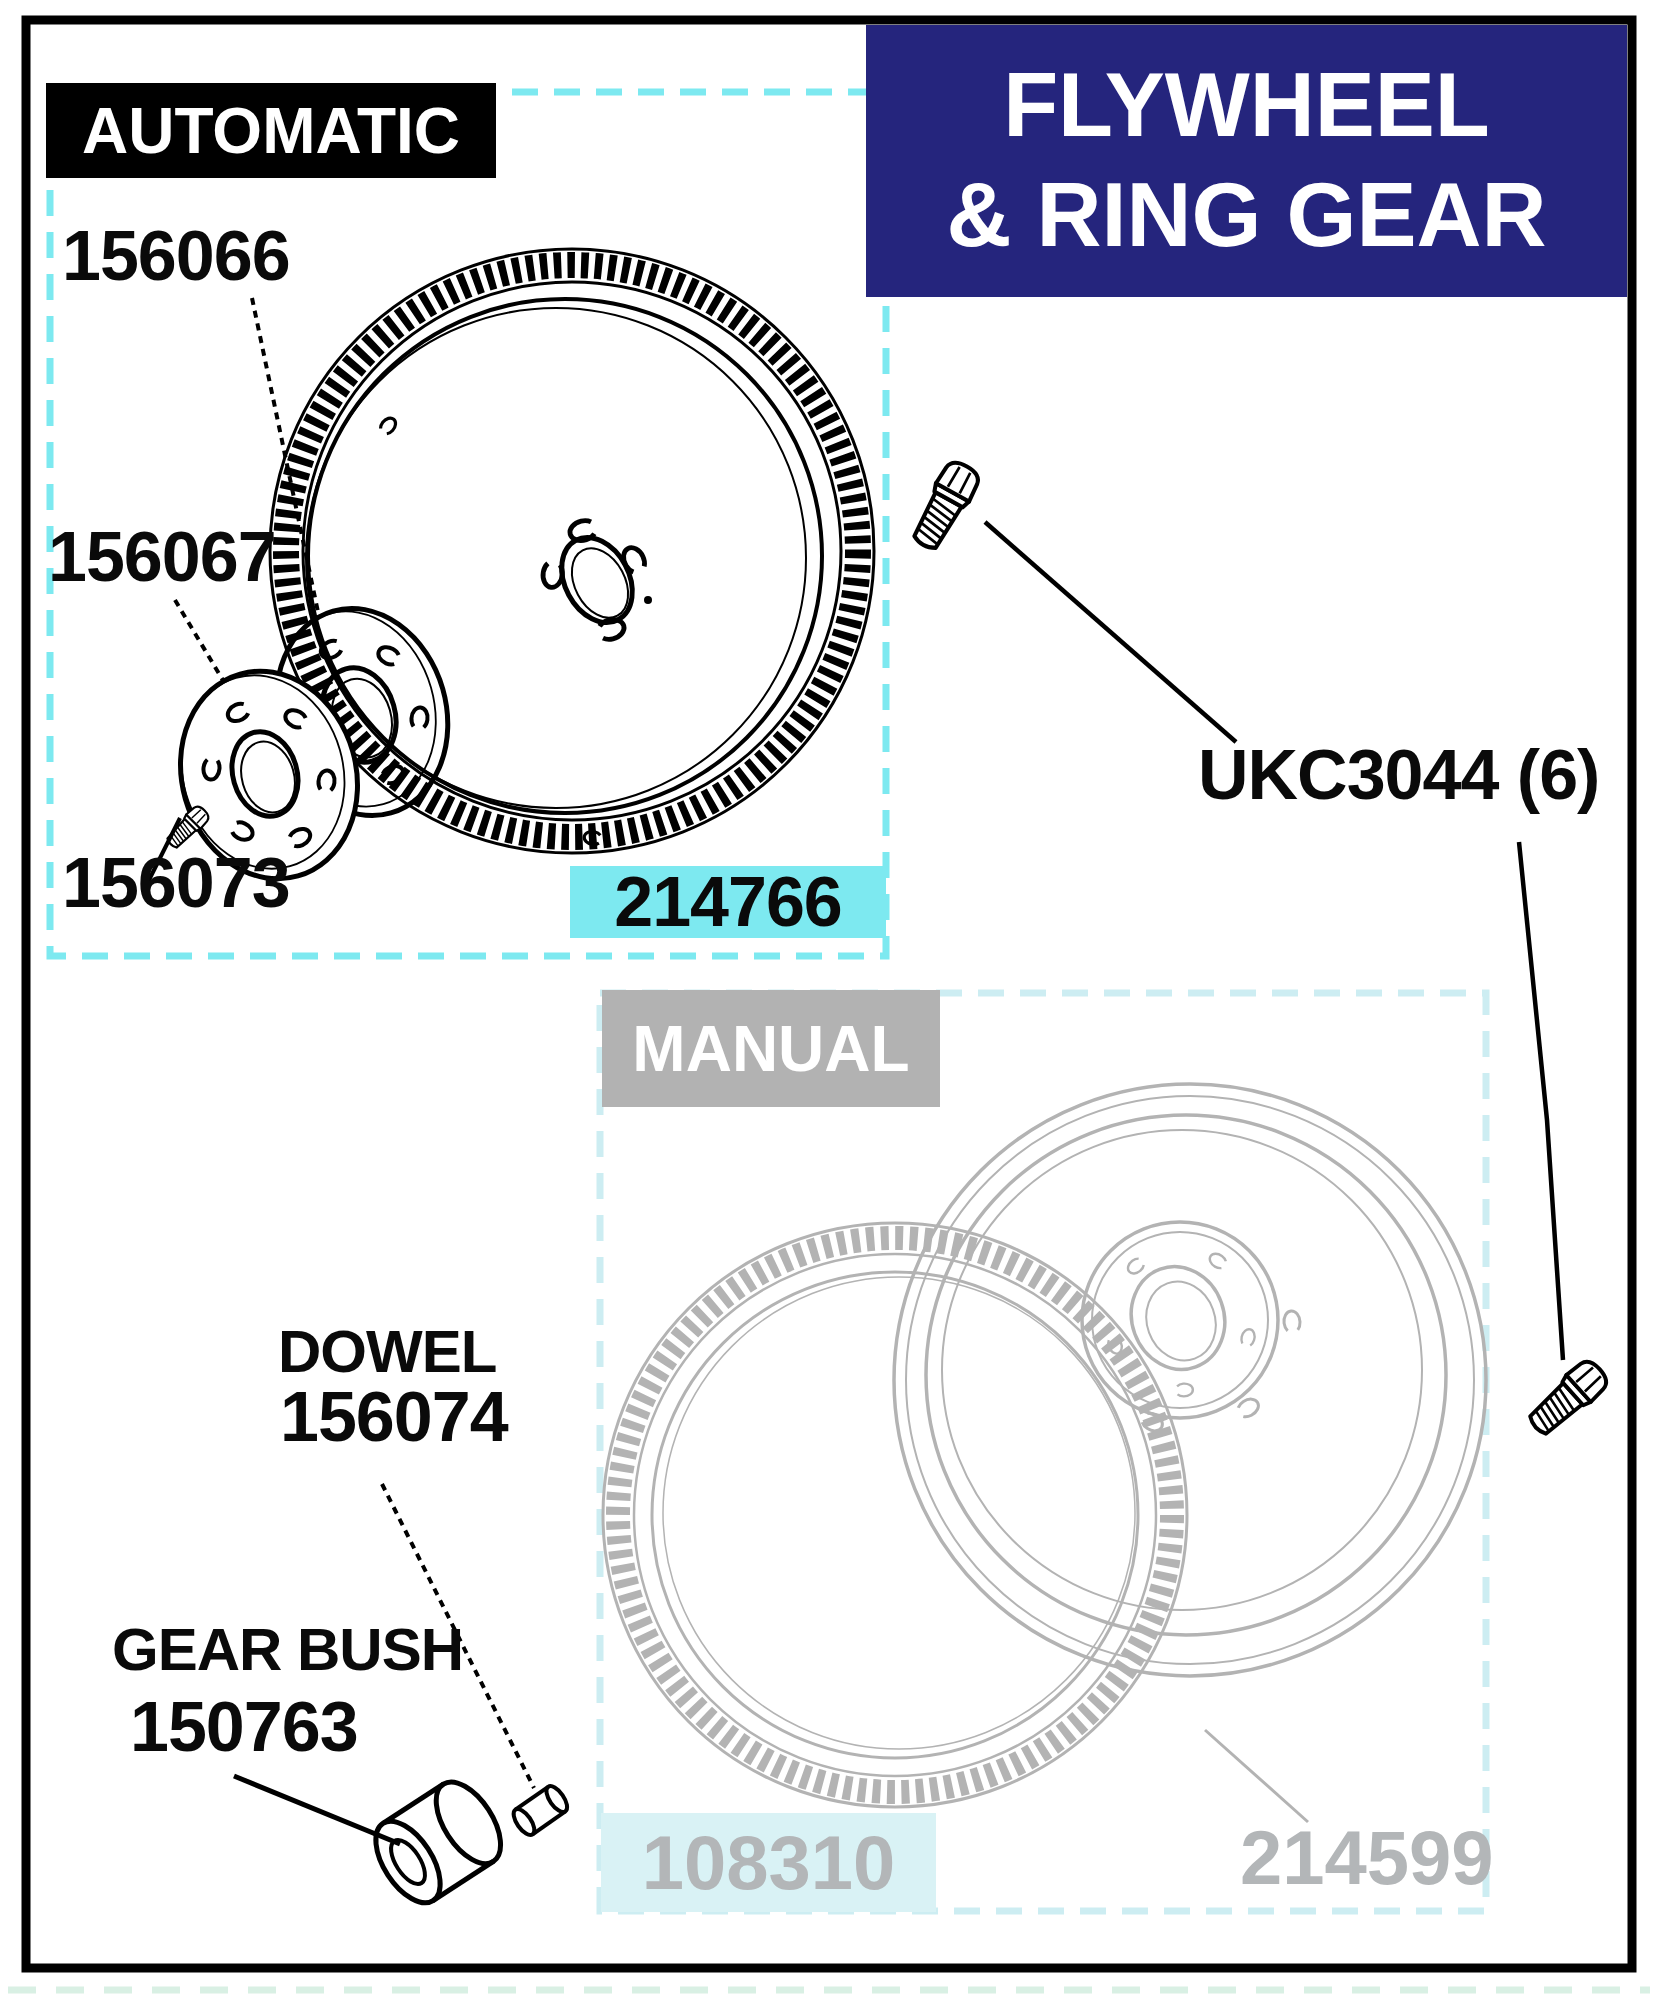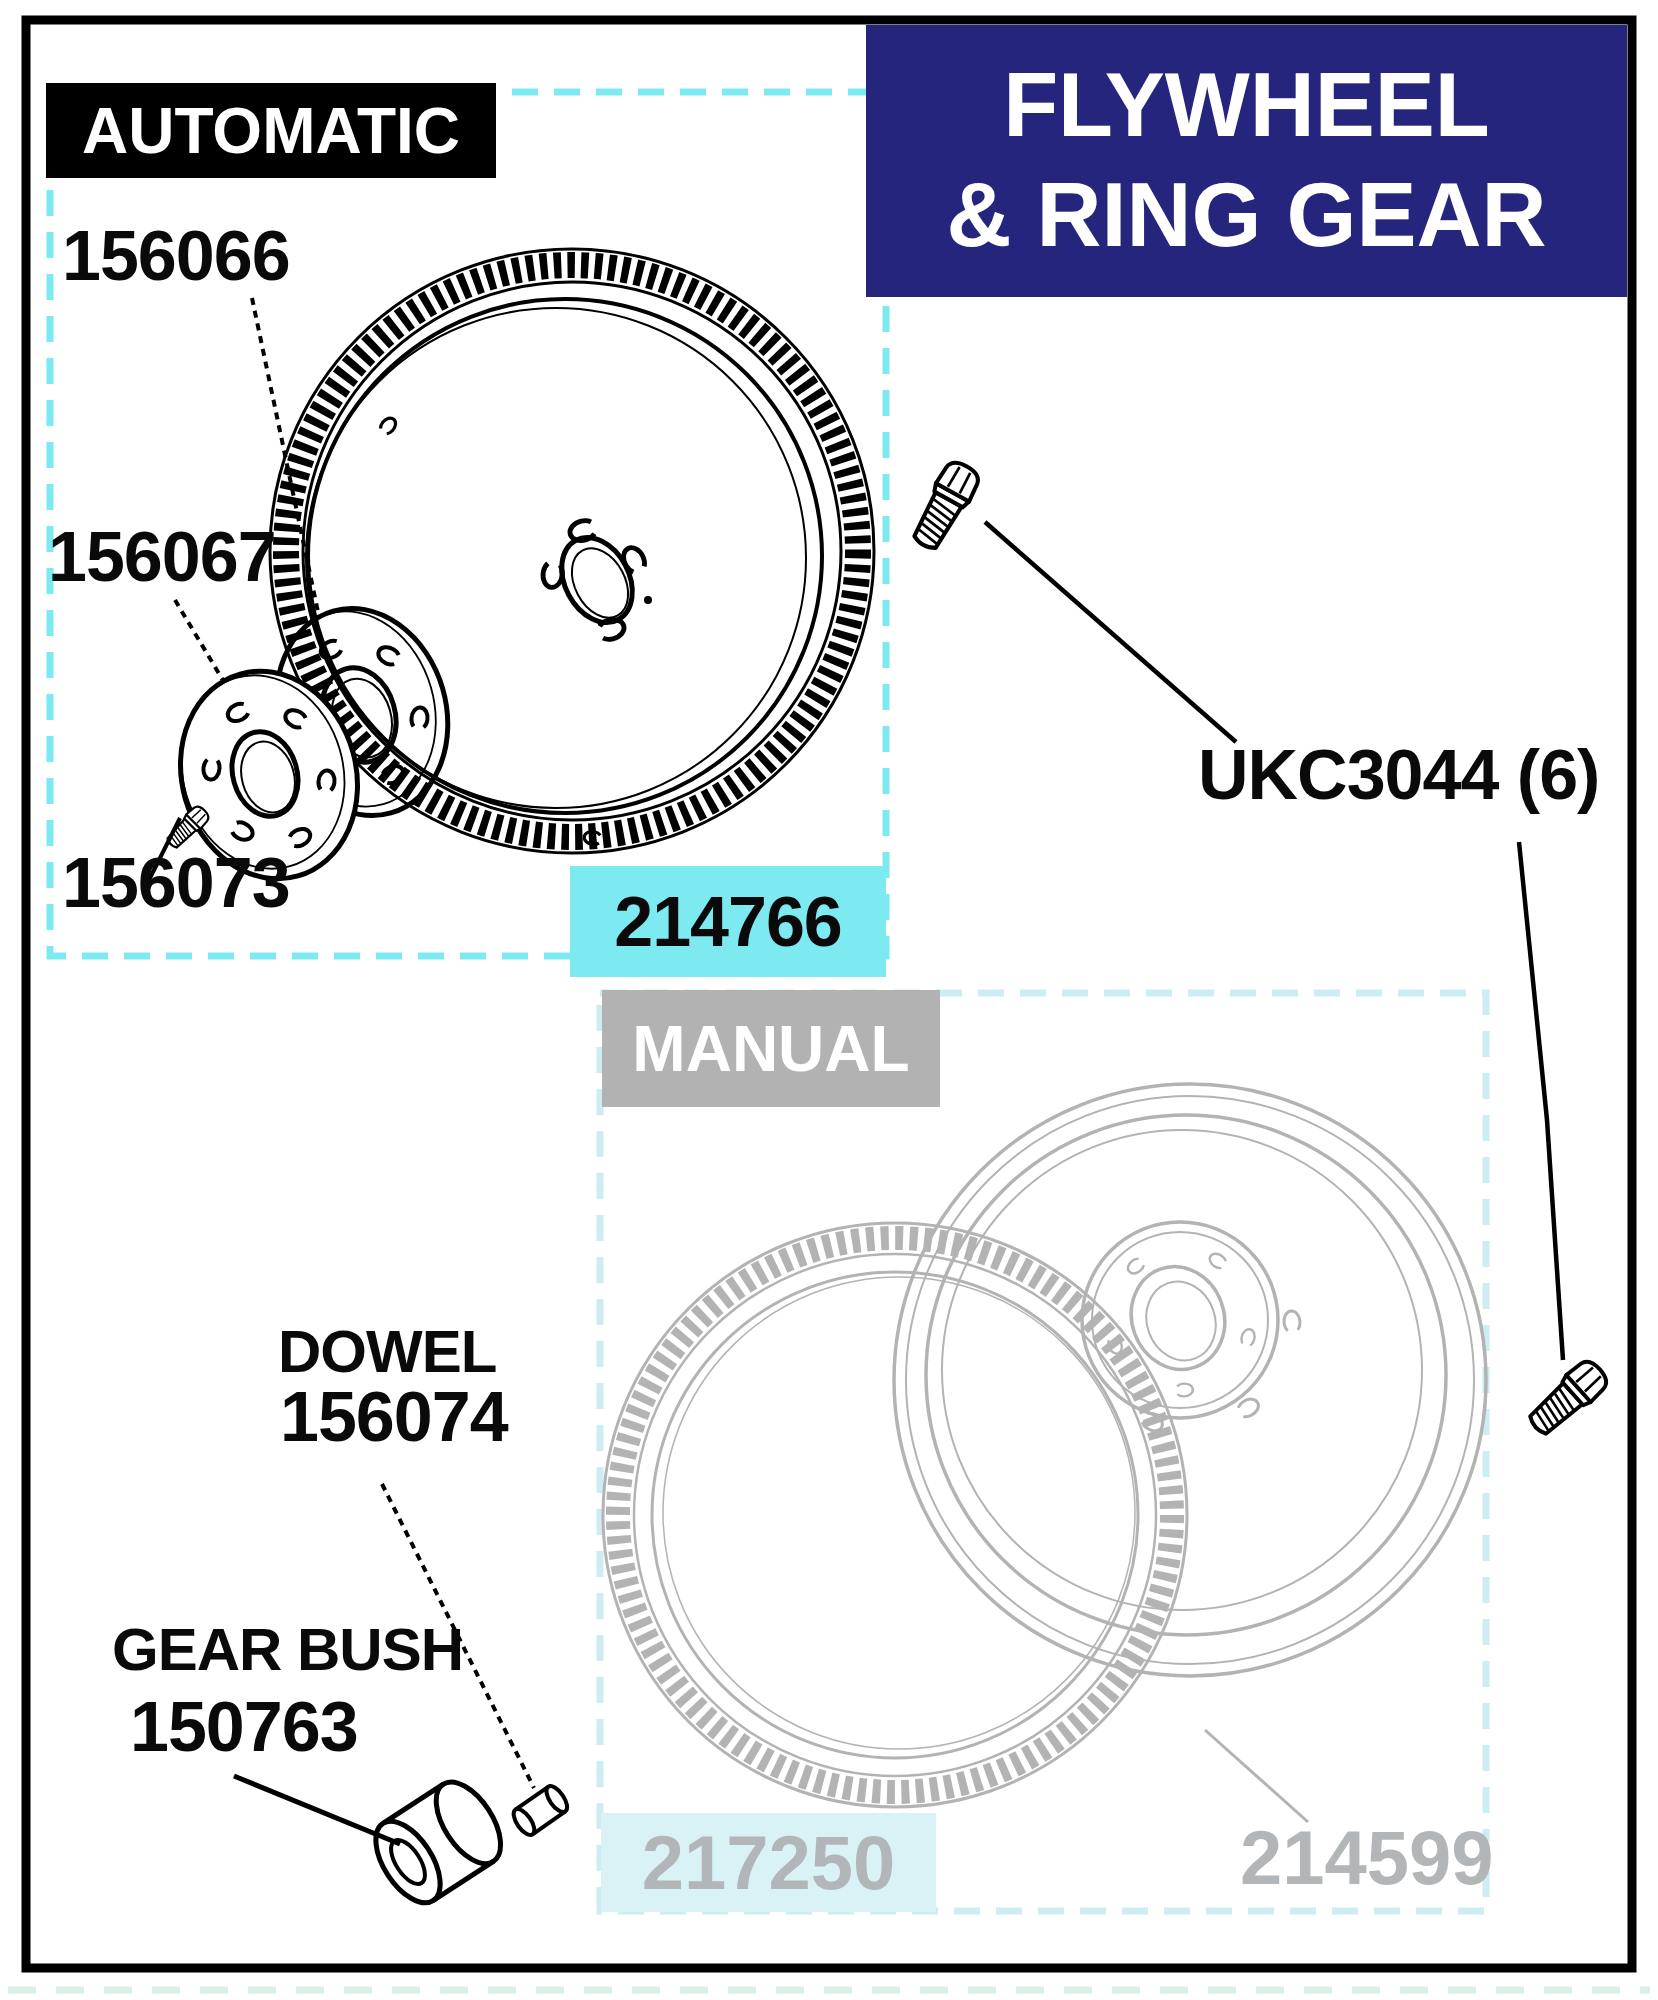--- a/index.html
+++ b/index.html
@@ -193,27 +193,27 @@
   <div class="banner banner-grey" style="left:602px;top:990px;width:338px;height:117px;">MANUAL</div>
 
   <div class="banner banner-black" style="left:46px;top:83px;width:450px;height:95px;">AUTOMATIC</div>
 
   <div class="lbl" style="left:62px;top:221px;">156066</div>
 
   <div class="lbl" style="left:48px;top:522px;">156067</div>
 
   <div class="lbl" style="left:62px;top:848px;">156073</div>
 
-  <div class="hl-box hl-bright" style="left:570px;top:866px;width:316px;height:111px;">214766</div>
+  <div class="hl-box hl-bright" style="left:570px;top:866px;width:316px;height:72px;">214766</div>
 
   <div class="lbl" style="left:1198px;top:740px;">UKC3044 (6)</div>
 
   <div class="lbl lbl-small" style="left:278px;top:1322px;">DOWEL</div>
   <div class="lbl" style="left:280px;top:1382px;">156074</div>
 
   <div class="lbl lbl-small" style="left:112px;top:1620px;">GEAR BUSH</div>
   <div class="lbl" style="left:118px;top:1692px;margin-left:12px;">150763</div>
 
-  <div class="hl-box hl-pale" style="left:601px;top:1813px;width:335px;height:99px;">217250</div>
+  <div class="hl-box hl-pale" style="left:601px;top:1813px;width:335px;height:99px;">108310</div>
 
   <div class="lbl lbl-grey" style="left:1240px;top:1820px;">214599</div>
 
 </div>
 
 </body></html>

